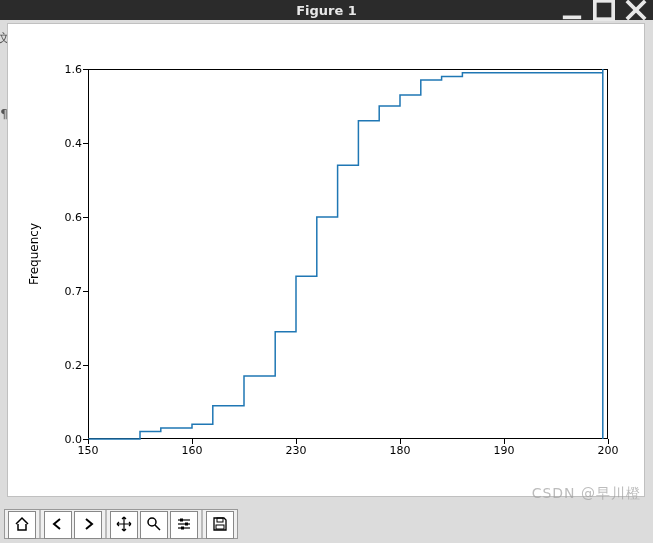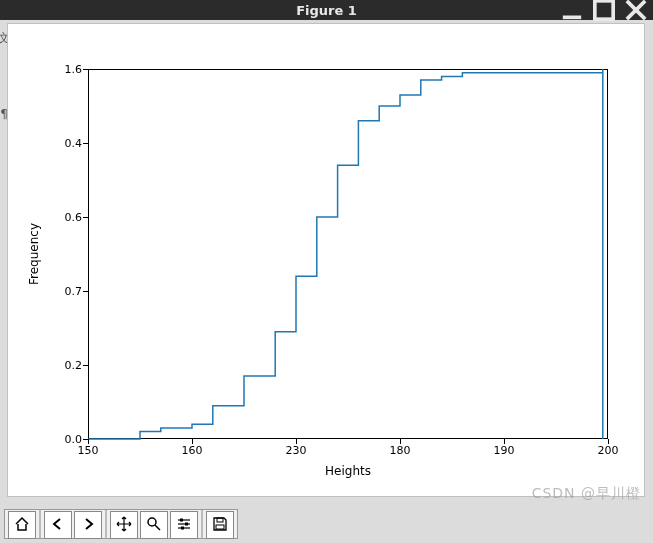--- a/index.html
+++ b/index.html
@@ -173,21 +173,20 @@
 
 <div class="sideglyph">
   <span>文</span>
   <span>¶</span>
 </div>
 
 <div class="canvas">
   <div class="ylabel">
       <span>Frequency</span>
     </div>
-  <div class="xlabel">Heights</div>
   <div class="plotbox"></div>
   <svg class="stepplot">
       <path class="stepline" d="M 0 370 L 31.200000000000003 370 L 31.200000000000003 370 L 52 370 L 52 362.6 L 72.80000000000001 362.6 L 72.80000000000001 358.9 L 104 358.9 L 104 355.2 L 124.80000000000001 355.2 L 124.80000000000001 336.7 L 156 336.7 L 156 307.1 L 187.2 307.1 L 187.2 262.7 L 208 262.7 L 208 207.2 L 228.8 207.2 L 228.8 148 L 249.60000000000002 148 L 249.60000000000002 96.19999999999999 L 270.40000000000003 96.19999999999999 L 270.40000000000003 51.80000000000001 L 291.20000000000005 51.80000000000001 L 291.20000000000005 37 L 312 37 L 312 25.899999999999977 L 332.8 25.899999999999977 L 332.8 11.100000000000023 L 353.6 11.100000000000023 L 353.6 7.400000000000034 L 374.4 7.400000000000034 L 374.4 3.6999999999999886 L 514.8 3.6999999999999886 L 514.8 0 L 514.8 0 L 514.8 370"></path>
     </svg>
 <div class="tickmark-x" style="left: 80px;"></div>
     <div class="xtick" style="left: 80px;">150</div>
     <div class="tickmark-x" style="left: 184px;"></div>
     <div class="xtick" style="left: 184px;">160</div>
     <div class="tickmark-x" style="left: 288px;"></div>
     <div class="xtick" style="left: 288px;">230</div>

